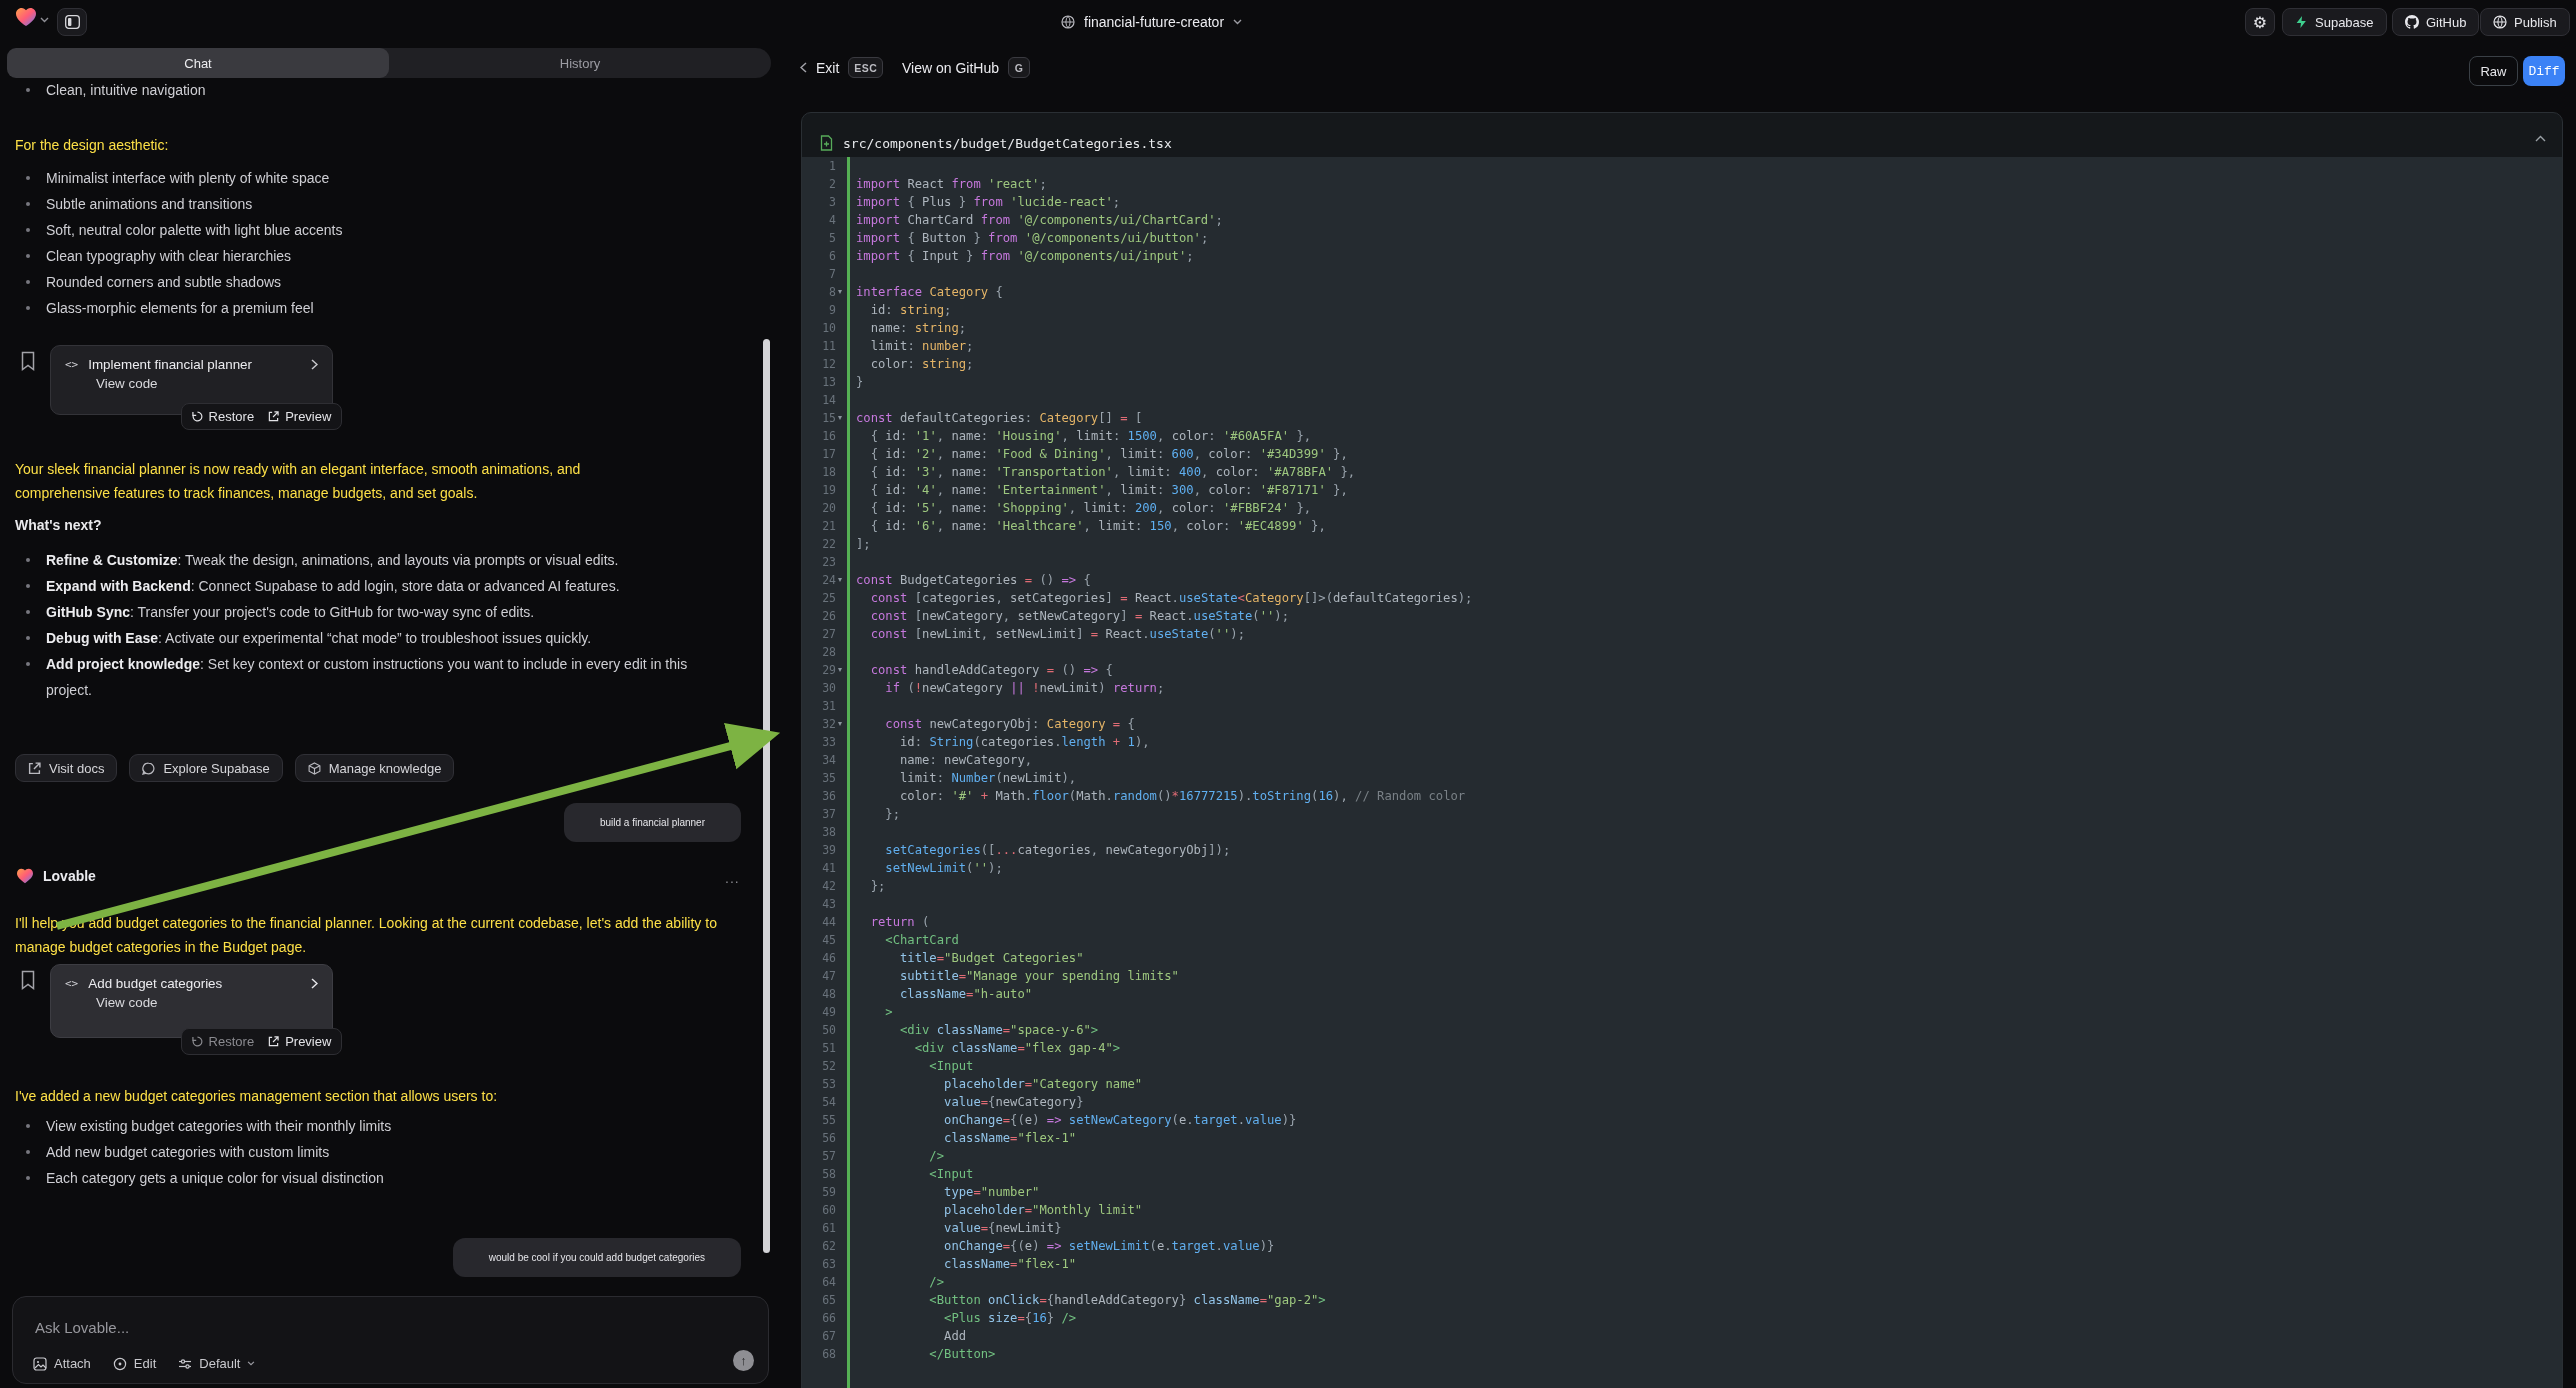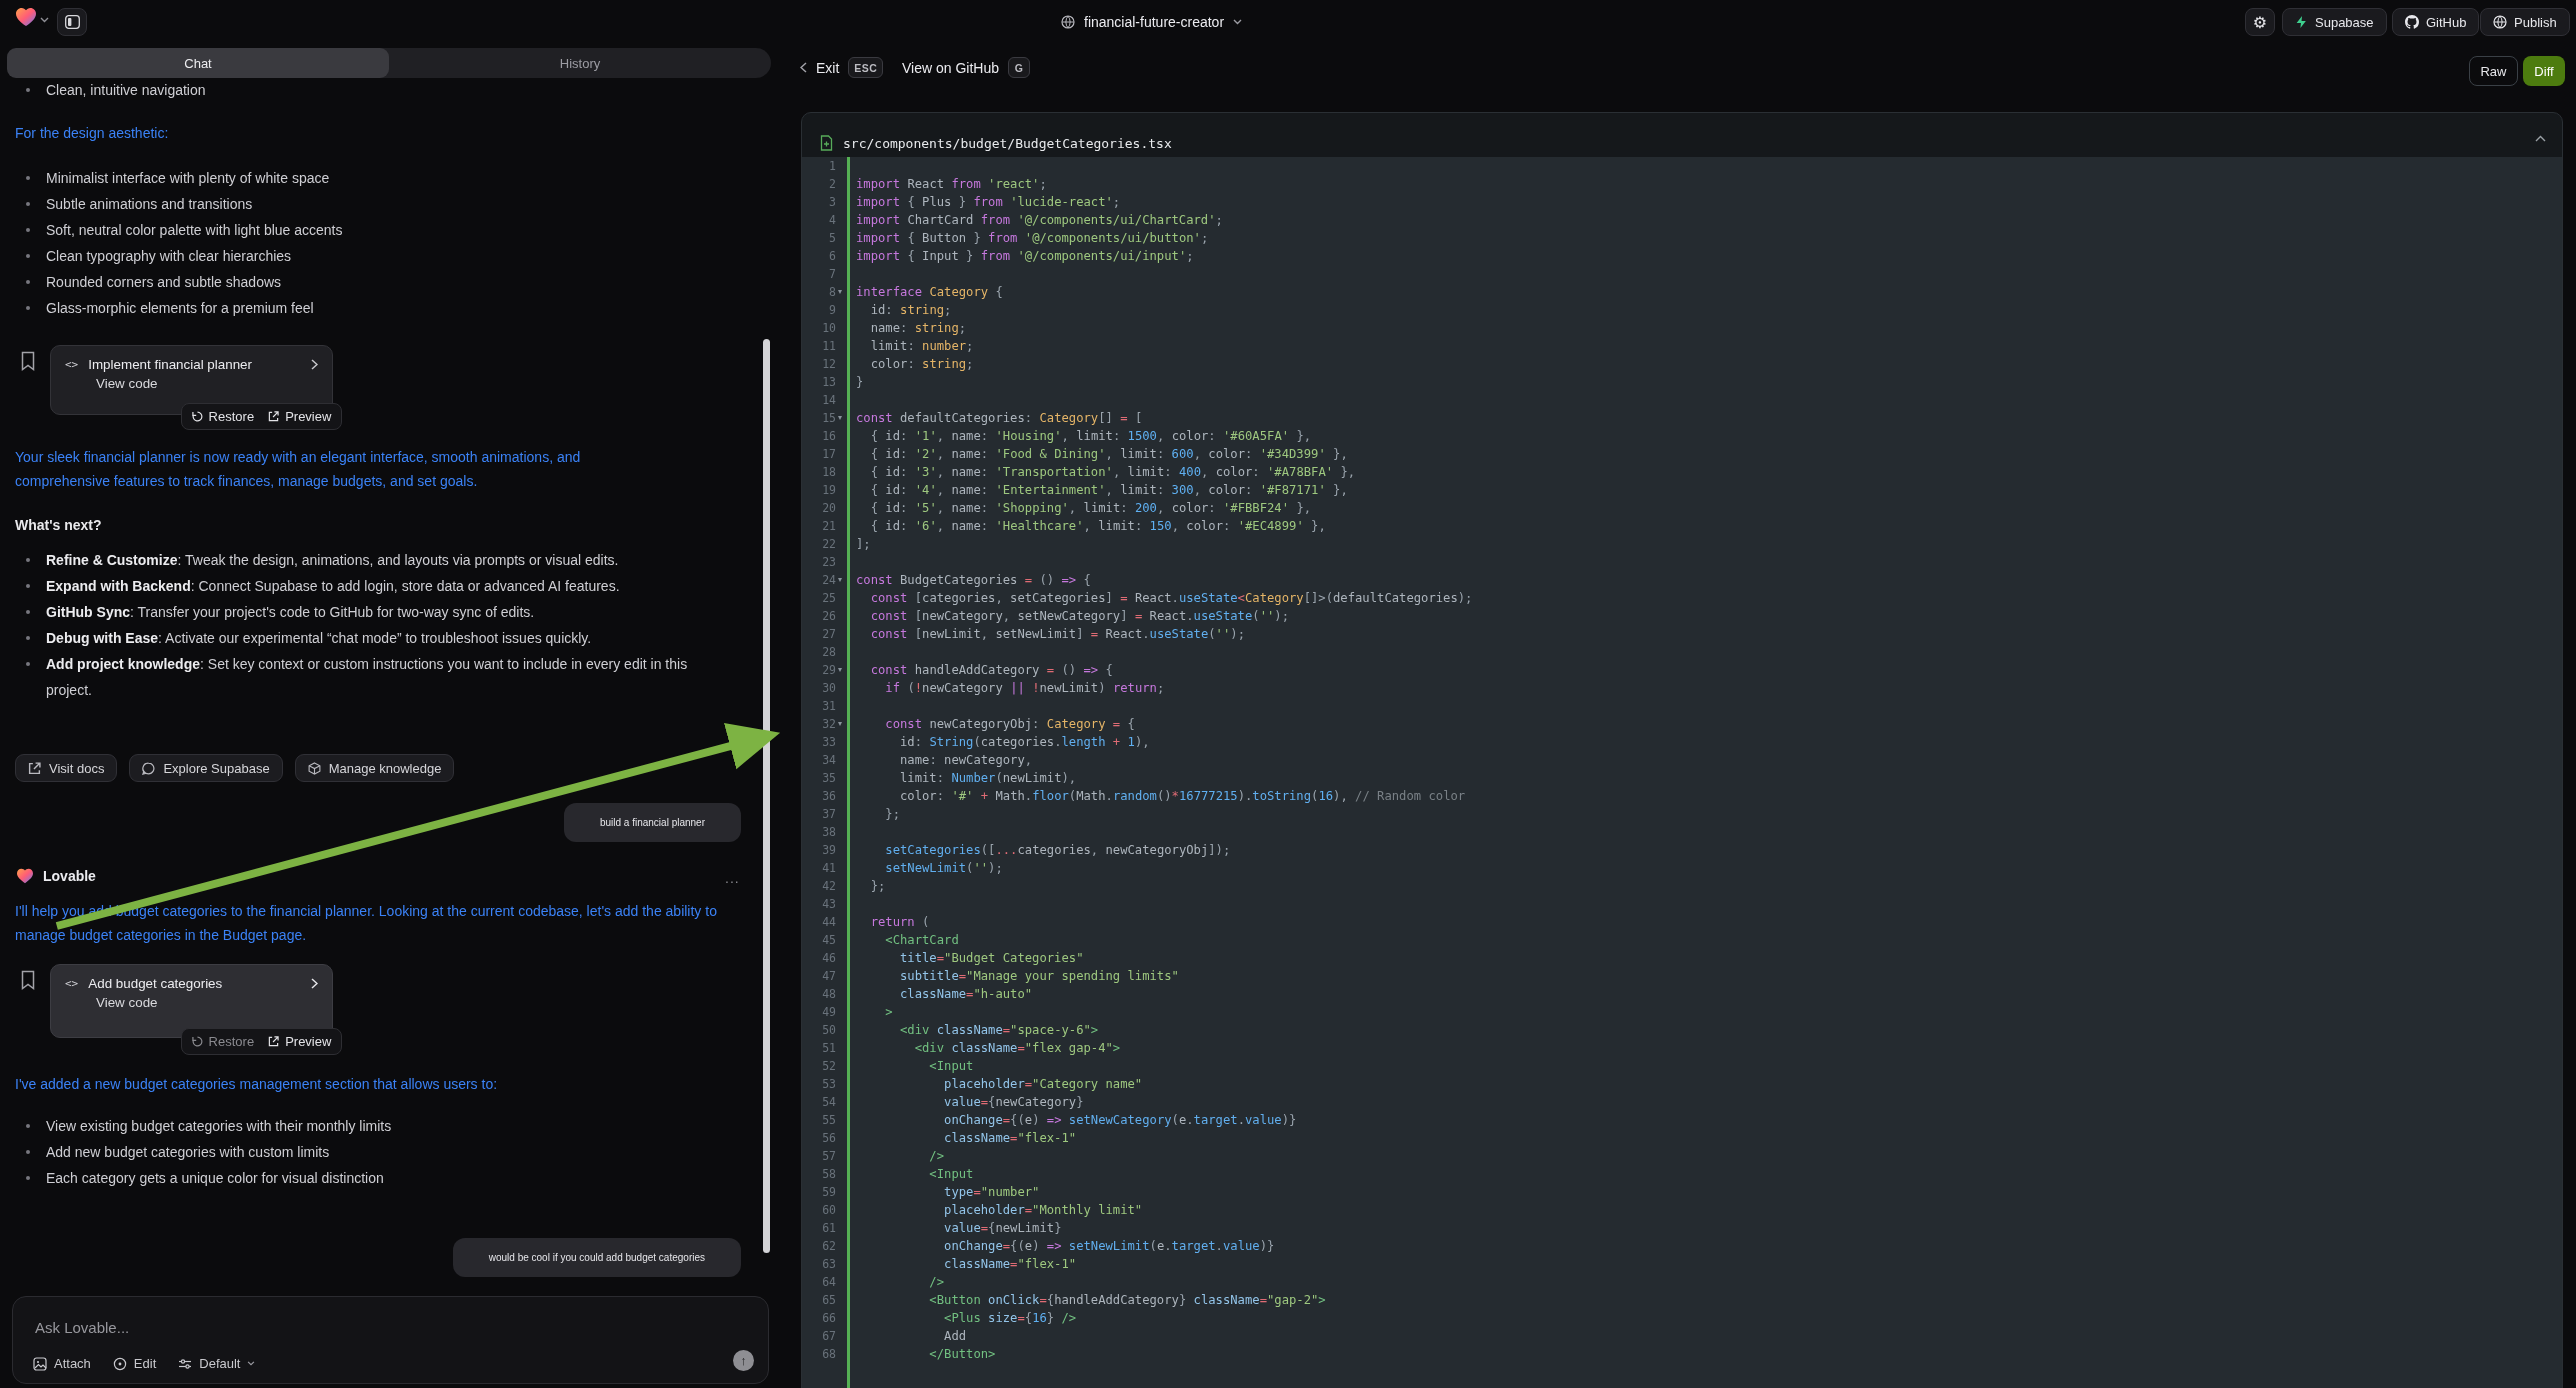--- a/index.html
+++ b/index.html
@@ -23,21 +23,21 @@
   #btn-github  { left:2392px; top:8px; }
   #btn-publish { left:2480px; top:8px; }
 
   
   #chat-tabs { position:absolute; left:7px; top:48px; width:764px; height:30px;
                background:#202024; border-radius:15px; display:flex; }
   .tab { flex:1; display:flex; align-items:center; justify-content:center; font-size:13px;
          color:#9c9ca3; border-radius:9px; cursor:pointer; }
   .tab.active { background:#3a3a3f; color:#ededf0; }
 
-  .para { position:absolute; color:#3b82f6; font-size:14px; line-height:24px; }
+  .para { position:absolute; color:#fde047; font-size:14px; line-height:24px;margin-top:12px; }
   .heading { position:absolute; color:#e9e9ec; font-size:14px; font-weight:bold; }
   .blist { position:absolute; }
   .bullet { position:relative; padding-left:31px; min-height:26px; line-height:26px;
             color:#cfcfd4; font-size:14px; }
   .bullet .dot { position:absolute; left:11px; top:11px; width:4px; height:4px;
                  border-radius:50%; background:#77777e; }
   .bullet b { color:#ececef; }
 
   .codecard { position:absolute; left:50px; width:283px; background:#202024;
               border:1px solid #333338; border-radius:10px; cursor:pointer; }
@@ -369,21 +369,21 @@
         <polyline points="6,1 1,5.5 6,10" fill="none" stroke="#a2a2a8" stroke-width="1.5"></polyline>
       </svg>
     <span>Exit</span>
     <span class="kbd">ESC</span>
   </div>
   <div id="vog-group">
     <span>View on GitHub</span>
     <span class="kbd">G</span>
   </div>
   <div id="raw-btn">Raw</div>
-  <div id="diff-btn" style="background: #4d7c0f;">Diff</div>
+  <div id="diff-btn" style="background: #3b82f6; font-family: Liberation Mono, monospace;">Diff</div>
 
   <div id="file-card">
     <div id="file-path-bar">
       <svg class="ic" width="13" height="16" viewBox="0 0 13 16">
         <path d="M1.5 1h7l3 3v11h-10z" fill="none" stroke="#57ab5a" stroke-width="1.3"></path>
         <path d="M6.5 6.5v5M4 9h5" stroke="#57ab5a" stroke-width="1.3"></path>
       </svg>
       <span id="file-path">src/components/budget/BudgetCategories.tsx</span>
       <span id="collapse-chevron">
         <svg class="ic" width="11" height="7" viewBox="0 0 11 7">

